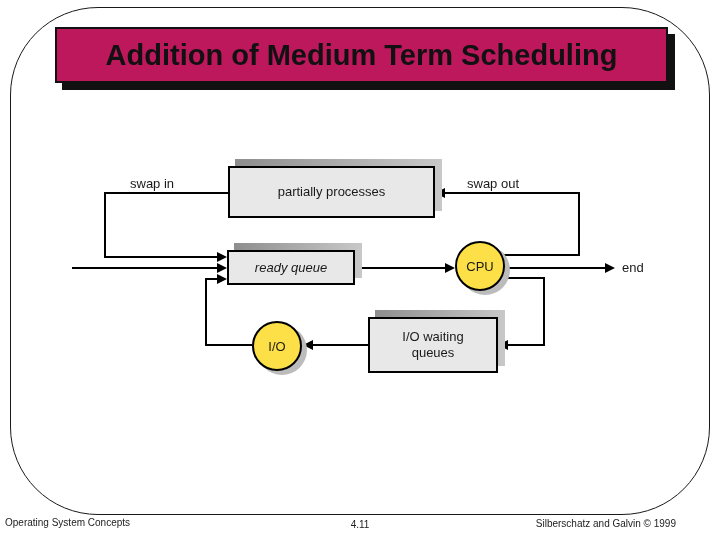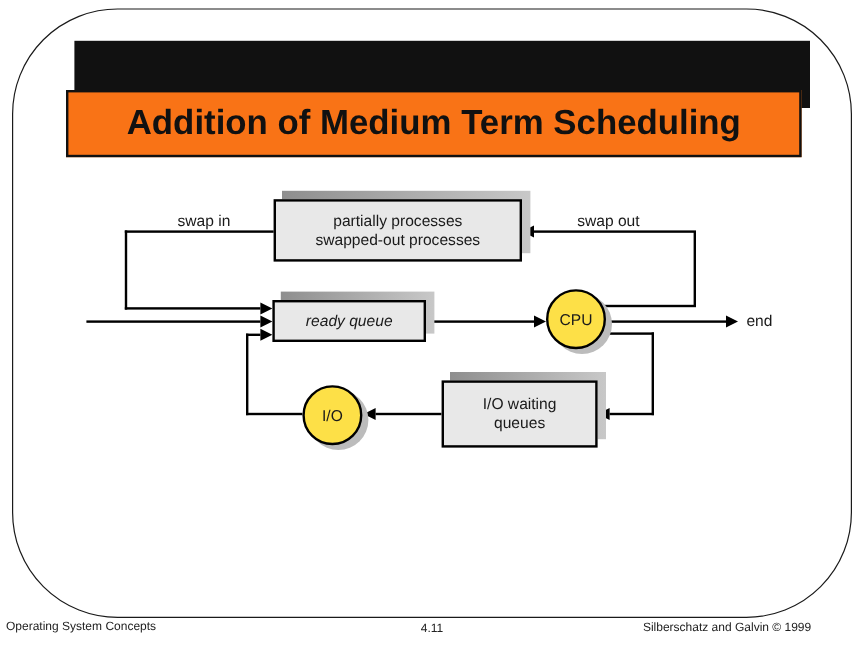--- a/index.html
+++ b/index.html
@@ -6,42 +6,42 @@
   body{width:720px;height:540px;position:relative;overflow:hidden;
        font-family:"Liberation Sans", sans-serif;color:#111;}
 
   
   .frame{position:absolute;left:10px;top:7px;width:698px;height:506px;
          border:1px solid #1a1a1a;border-radius:88px;background:#fff;}
 
   
   .title-shadow{position:absolute;left:62px;top:34px;width:613px;height:56px;background:#111;}
   .title-box{position:absolute;left:55px;top:27px;width:613px;height:56px;
-             background:#f97316;border:2px solid #111;box-sizing:border-box;
-             display:flex;align-items:center;justify-content:center;margin-top:48px;}
+             background:#be185d;border:2px solid #111;box-sizing:border-box;
+             display:flex;align-items:center;justify-content:center;}
   .title-box span{font-size:29px;font-weight:bold;letter-spacing:0px;white-space:nowrap;}
 
   
   .hline,.vline{position:absolute;background:#000;}
   .hline{height:2px;} .vline{width:2px;}
   .arr-r{position:absolute;width:0;height:0;border-top:5px solid transparent;
          border-bottom:5px solid transparent;border-left:10px solid #000;}
   .arr-l{position:absolute;width:0;height:0;border-top:5px solid transparent;
          border-bottom:5px solid transparent;border-right:10px solid #000;}
 
   .shadow{position:absolute;background:linear-gradient(90deg,#8e8e8e,#c8c8c8);}
   .node-box{position:absolute;background:#e8e8e8;border:2px solid #000;box-sizing:border-box;
             display:flex;flex-direction:column;align-items:center;justify-content:center;
             font-size:13px;line-height:16px;color:#1a1a1a;text-align:center;}
   .node-circle{position:absolute;width:50px;height:50px;border-radius:50%;
                background:#fde047;border:2px solid #000;box-sizing:border-box;
                display:flex;align-items:center;justify-content:center;
                font-size:13px;color:#1a1a1a;box-shadow:5px 4px 0 0 #bcbcbc;}
 
-  .edge-label{position:absolute;font-size:13px;color:#1a1a1a;text-align:center;width:80px;}
+  .edge-label{position:absolute;font-size:13px;color:#1a1a1a;width:80px;}
   .end-label{position:absolute;font-size:13px;color:#1a1a1a;}
 
   
   .footer-left{position:absolute;left:5px;top:517px;font-size:10px;color:#222;}
   .footer-center{position:absolute;left:0;top:519px;width:720px;text-align:center;font-size:10px;color:#222;}
   .footer-right{position:absolute;left:460px;top:518px;width:216px;text-align:right;font-size:10px;color:#222;}
 </style>
 </head>
 <body>
 
@@ -84,21 +84,20 @@
 
 <div class="hline" style="left:313px;top:344px;width:55px;"></div>
 <div class="arr-l" style="left:303px;top:340px;"></div>
 
 <div class="edge-label" style="left:130px;top:176px;">swap in</div>
 <div class="edge-label" style="left:467px;top:176px;">swap out</div>
 
 <div class="shadow" style="left:235px;top:159px;width:207px;height:52px;"></div>
 <div class="node-box" style="left:228px;top:166px;width:207px;height:52px;">
   <span>partially processes</span>
-  <span>swapped-out processes</span>
 </div>
 
 <div class="shadow" style="left:234px;top:243px;width:128px;height:35px;"></div>
 <div class="node-box" style="left:227px;top:250px;width:128px;height:35px;font-style:italic;">
   <span>ready queue</span>
 </div>
 
 <div class="node-circle" style="left:455px;top:241px;">
   <span>CPU</span>
 </div>

